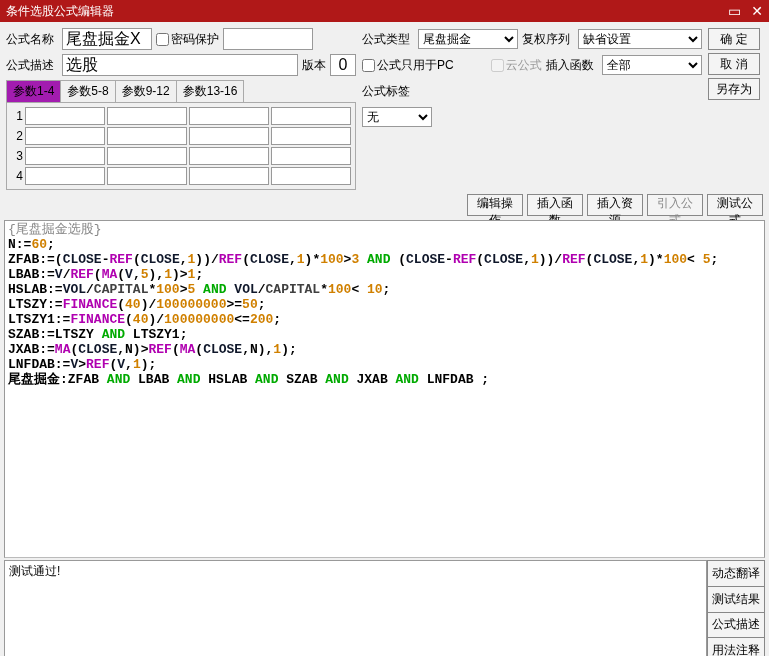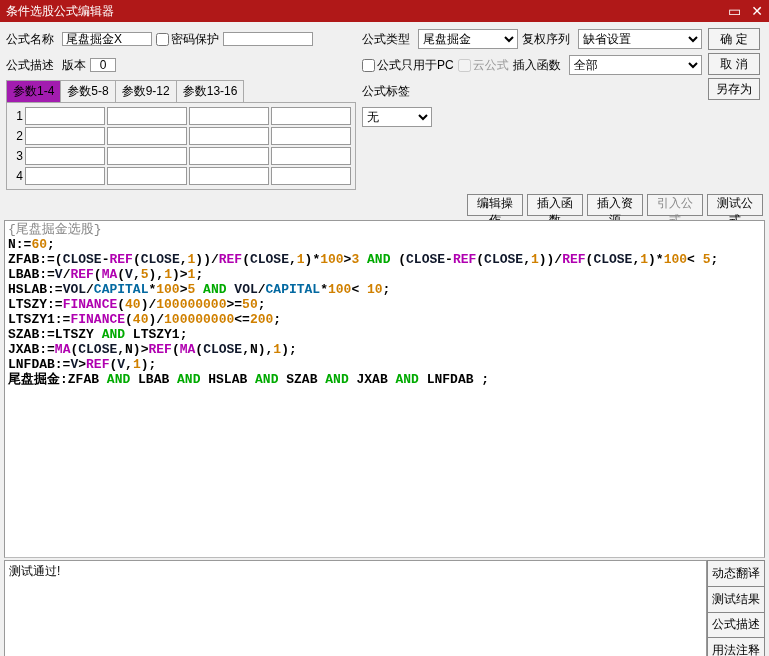--- a/index.html
+++ b/index.html
@@ -8,45 +8,45 @@
 .titlebar-title { font-size: 12px; }
 .titlebar-btns { display: flex; gap: 10px; }
 .titlebar-btns span { cursor: pointer; font-size: 14px; }
 .form-area { background: #f0f0f0; padding: 6px 6px 2px 6px; display: flex; gap: 6px; }
 .form-left { flex: 0 0 350px; }
 .form-mid { flex: 1; }
 .form-right { flex: 0 0 55px; display: flex; flex-direction: column; gap: 3px; }
 .row { display: flex; align-items: center; gap: 4px; margin-bottom: 4px; min-height: 22px; }
 .lbl { flex: 0 0 52px; text-align: left; }
 .lbl2 { flex: 0 0 52px; }
-input[type=text] { border: 1px solid #999; height: 14px; padding: 0 3px; font-size: 12px; background: #fff; }
+input[type=text] { border: 1px solid #999; height: 22px; padding: 0 3px; font-size: 16px; background: #fff; }
 select { border: 1px solid #999; height: 20px; font-size: 12px; background: #fff; }
 .btn { border: 1px solid #888; background: #f4f4f4; height: 22px; font-size: 12px; cursor: pointer; padding: 0 4px; }
 .btn-main { width: 52px; }
 .chk { display: flex; align-items: center; gap: 2px; }
 .chk input { width: 13px; height: 13px; }
-.grayed { color: #999; }
+.grayed { color: #999; margin-left: 33px; }
 .tabs { display: flex; margin-top: 2px; }
 .tab { border: 1px solid #aaa; border-bottom: none; padding: 2px 6px; background: #f0f0f0; font-size: 12px; cursor: pointer; margin-right: -1px; }
 .tab.active { background: #a21caf; position: relative; z-index: 2; }
 .param-grid { border: 1px solid #aaa; background: #f0f0f0; padding: 2px 4px 4px 4px; }
 .param-hdr { display: flex; }
 .param-hdr div { flex: 1; text-align: center; font-size: 12px; padding-bottom: 1px; }
 .param-hdr .numcol { flex: 0 0 12px; }
 .param-row { display: flex; align-items: center; margin-top: 2px; }
 .param-row .numcol { flex: 0 0 12px; text-align: right; font-size: 12px; }
 .param-row input { flex: 1; width: 0; margin-left: 2px; height: 18px; border: 1px solid #999; }
 .action-panel { display: flex; gap: 4px; justify-content: flex-end; padding: 2px 6px 4px 4px; }
 .action-panel .btn { width: 56px; }
 .editor { border: 1px solid #999; border-bottom: 1px solid #bbb; background: #fff; margin: 0 4px; height: 338px; overflow: auto; font-family: Consolas, "Courier New", monospace; font-size: 13px; line-height: 15px; padding: 1px 3px; white-space: pre; position: relative; }
 .hdr-ln { color: #888; }
 .c-kw { color: #0a0; font-weight: bold; }
 .c-num { color: #d08000; font-weight: bold; }
 .c-fn { color: #b000b0; font-weight: bold; }
-.c-var { color: #0369a1; font-weight: bold; }
+.c-var { color: #404040; font-weight: bold; }
 .c-sym { color: #000; font-weight: bold; }
 .c-red { color: #0f172a; font-weight: bold; }
 .bottom-split { display: flex; margin: 2px 4px 4px 4px; height: 104px; }
 .output { flex: 1; border: 1px solid #999; background: #fff; padding: 2px 4px; font-size: 12px; }
 .side-btns { flex: 0 0 58px; display: flex; flex-direction: column; }
 .side-btns .btn { flex: 1; border-radius: 0; margin-top: -1px; }
 .side-btns .btn:first-child { margin-top: 0; }
 .tag-row { display:flex; align-items:center; gap:4px; }
 </style>
 </head>
@@ -66,20 +66,21 @@
       <span class="lbl">公式名称</span>
       <input type="text" style="width: 90px;" value="尾盘掘金X">
       <label class="chk">
           <input type="checkbox" style="">
           <span>密码保护</span>
         </label>
       <input type="text" style="width: 90px;">
     </div>
     <div class="row">
       <span class="lbl">公式描述</span>
+      <input type="text" style="flex: 1 1 0%;" value="选股">
       <span>版本</span>
       <input type="text" style="width: 26px; text-align: center;" value="0">
     </div>
     <div class="tabs">
       <div class="tab active">参数1-4</div>
       <div class="tab">参数5-8</div>
       <div class="tab">参数9-12</div>
       <div class="tab">参数13-16</div>
     </div>
     <div class="param-grid">

